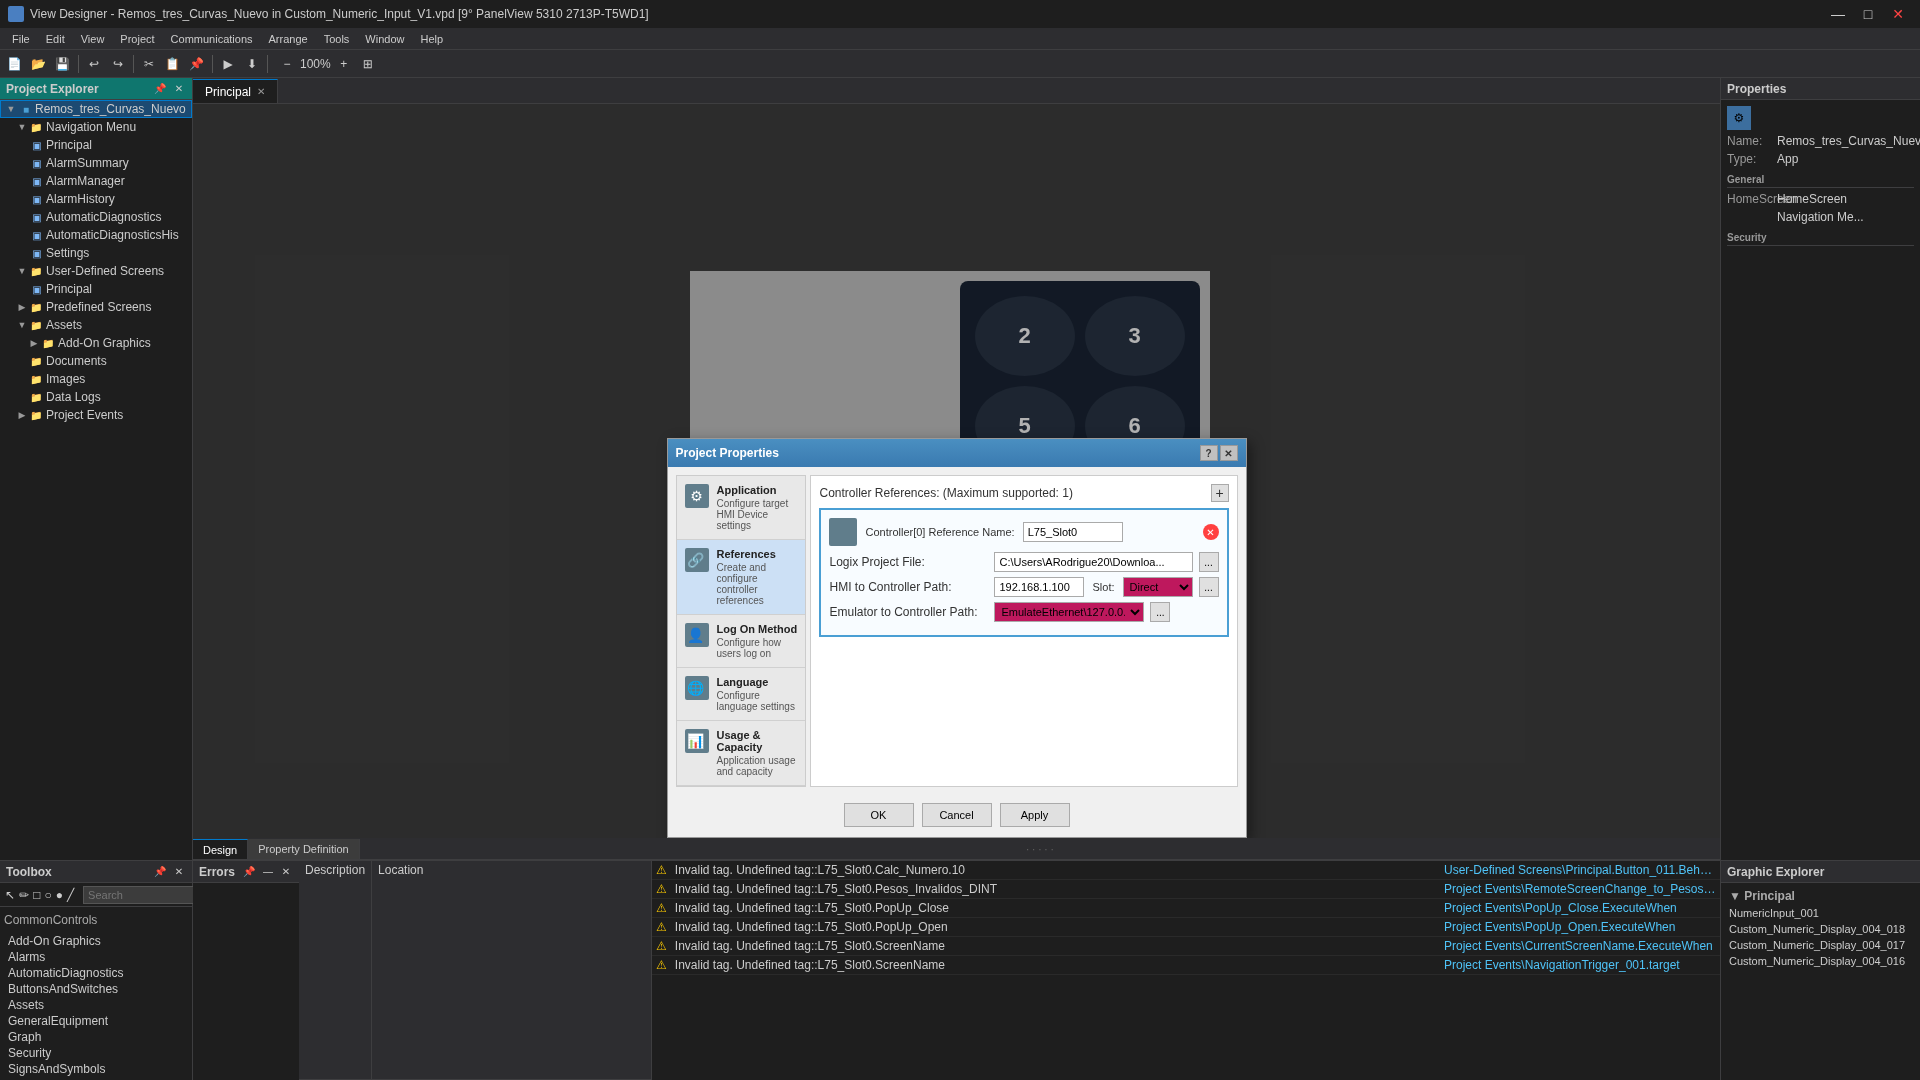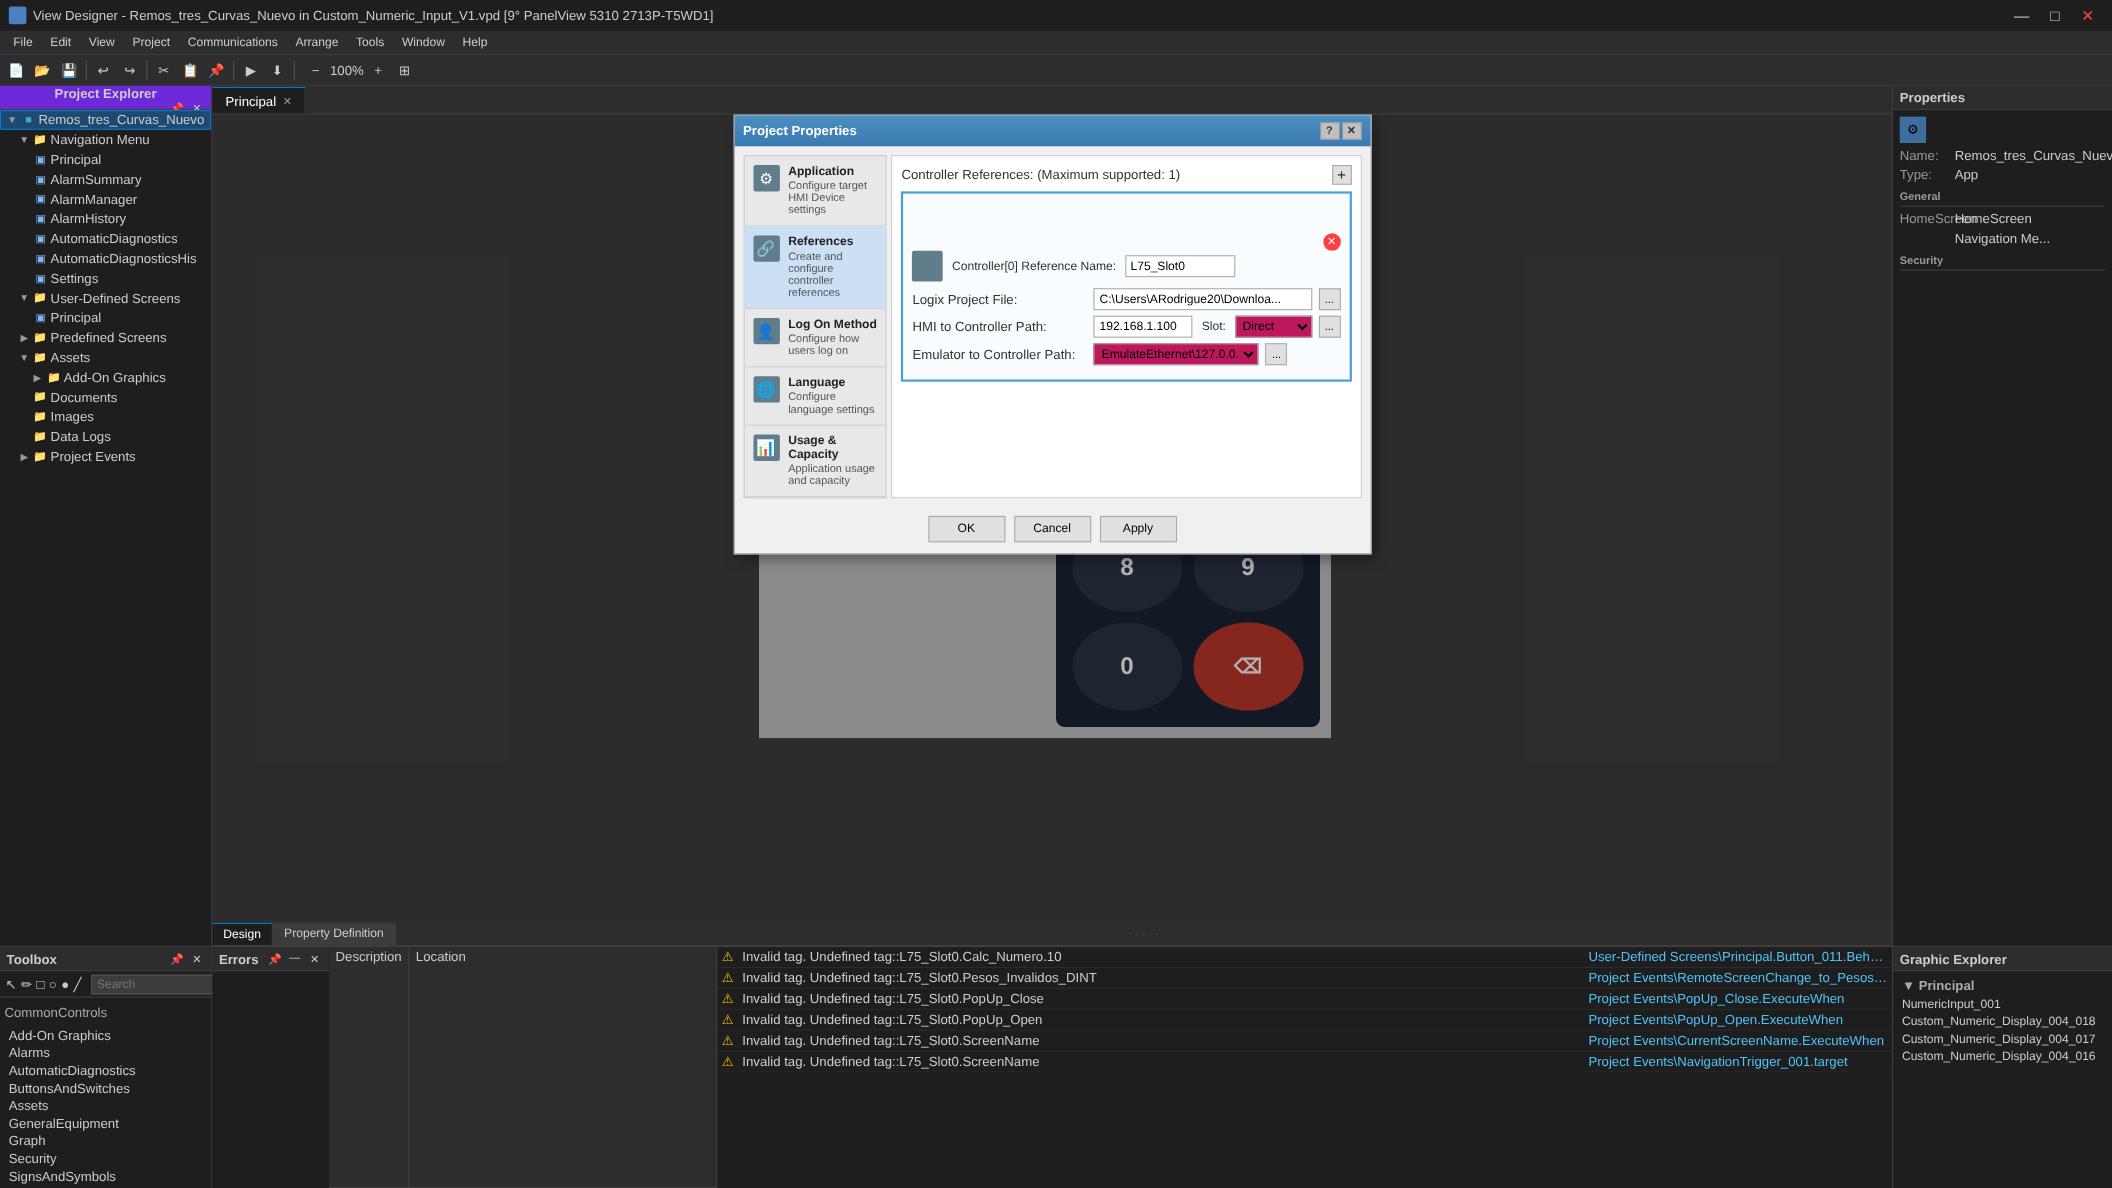--- a/index.html
+++ b/index.html
@@ -20,21 +20,21 @@
     .toolbar { height: 28px; background: #2d2d30; display: flex; align-items: center; padding: 2px 4px; border-bottom: 1px solid #3e3e40; gap: 2px; }
     .tb-btn { width: 22px; height: 22px; background: transparent; border: 1px solid transparent; color: #ccc; cursor: pointer; display: flex; align-items: center; justify-content: center; font-size: 12px; }
     .tb-sep { width: 1px; height: 18px; background: #555; margin: 0 2px; }
     .tb-zoom { color: #ccc; font-size: 11px; display: flex; align-items: center; gap: 2px; margin-left: 4px; }
 
     
     .main-area { flex: 1; display: flex; overflow: hidden; }
 
     
     .left-panel { width: 193px; background: #1e1e1e; border-right: 1px solid #3e3e40; display: flex; flex-direction: column; }
-    .panel-header { height: 22px; background: #6d28d9; display: flex; align-items: center; padding: 0 6px; color: #ccc; font-size: 11px; font-weight: bold; border-bottom: 1px solid #3e3e40; flex-direction: column; }
+    .panel-header { height: 22px; background: #0f766e; display: flex; align-items: center; padding: 0 6px; color: #ccc; font-size: 11px; font-weight: bold; border-bottom: 1px solid #3e3e40; }
     .panel-header-actions { margin-left: auto; display: flex; gap: 4px; }
     .panel-header-btn { width: 14px; height: 14px; background: transparent; border: none; color: #ccc; cursor: pointer; font-size: 10px; display: flex; align-items: center; justify-content: center; }
 
     .tree-container { flex: 1; overflow: auto; }
     .tree-item { display: flex; align-items: center; height: 18px; padding-left: 4px; cursor: pointer; color: #ccc; font-size: 11px; white-space: nowrap; }
     .tree-item.highlighted { background: #1c4a72; border: 1px solid #007acc; }
     .tree-expander { width: 12px; height: 12px; display: inline-flex; align-items: center; justify-content: center; font-size: 9px; color: #999; }
     .tree-icon { width: 14px; height: 14px; margin: 0 2px; display: inline-flex; align-items: center; justify-content: center; font-size: 10px; }
     .folder-icon { color: #dcb67a; }
     .screen-icon { color: #7eb8f7; }
@@ -45,21 +45,21 @@
     
     .tab-bar { height: 26px; background: #2d2d30; display: flex; align-items: flex-end; border-bottom: 1px solid #3e3e40; }
     .tab { height: 24px; padding: 0 12px; display: flex; align-items: center; background: #3c3c3c; border-right: 1px solid #3e3e40; color: #ccc; cursor: pointer; font-size: 11px; gap: 6px; }
     .tab.active { background: #1e1e1e; border-top: 1px solid #007acc; color: #fff; }
     .tab-close { font-size: 10px; color: #999; cursor: pointer; }
 
     
     .canvas-area { flex: 1; background: #404040; overflow: hidden; position: relative; display: flex; align-items: center; justify-content: center; }
 
     
-    .modal-overlay { position: absolute; top: 0; left: 0; right: 0; bottom: 0; background: rgba(0,0,0,0.3); display: flex; align-items: flex-start; justify-content: center; z-index: 100; }
+    .modal-overlay { position: absolute; top: 0; left: 0; right: 0; bottom: 0; background: rgba(0,0,0,0.3); display: flex; align-items: flex-end; justify-content: center; z-index: 100; }
 
     
     .dialog { background: #f0f0f0; border: 1px solid #999; box-shadow: 4px 4px 12px rgba(0,0,0,0.4); width: 580px; }
     .dialog-title { height: 28px; background: linear-gradient(180deg, #4a8fc1 0%, #3a7ab0 100%); display: flex; align-items: center; padding: 0 8px; color: #fff; font-size: 12px; font-weight: bold; }
     .dialog-title-actions { margin-left: auto; display: flex; gap: 2px; }
     .dialog-title-btn { width: 18px; height: 16px; background: #c0c0c0; border: 1px solid #999; color: #333; display: flex; align-items: center; justify-content: center; font-size: 10px; cursor: pointer; }
 
     .dialog-body { display: flex; padding: 8px; gap: 0; }
 
     
@@ -376,21 +376,21 @@
             <div class="dialog-content">
 
               <div class="controller-header">
                 <span>Controller References:  (Maximum supported: 1)</span>
                 <div class="add-btn">+</div>
               </div>
 
               <div class="controller-card">
 
                 <div class="controller-card-header">
-                  <div style="display:flex; align-items:center; flex:1; gap:8px;margin-top:44px;">
+                  <div style="display:flex; align-items:center; flex:1; gap:8px;">
                     <div class="controller-card-icon" style="background:#607d8b;"></div>
                     <span style="font-size:11px; color:#333;">Controller[0] Reference Name:</span>
                     <input class="form-input-short" type="text" value="L75_Slot0" style="width: 100px;">
                   </div>
                   <div class="controller-card-close">✕</div>
                 </div>
 
                 <div class="form-row">
                   <span class="form-label">Logix Project File:</span>
                   <div class="form-row-group">

